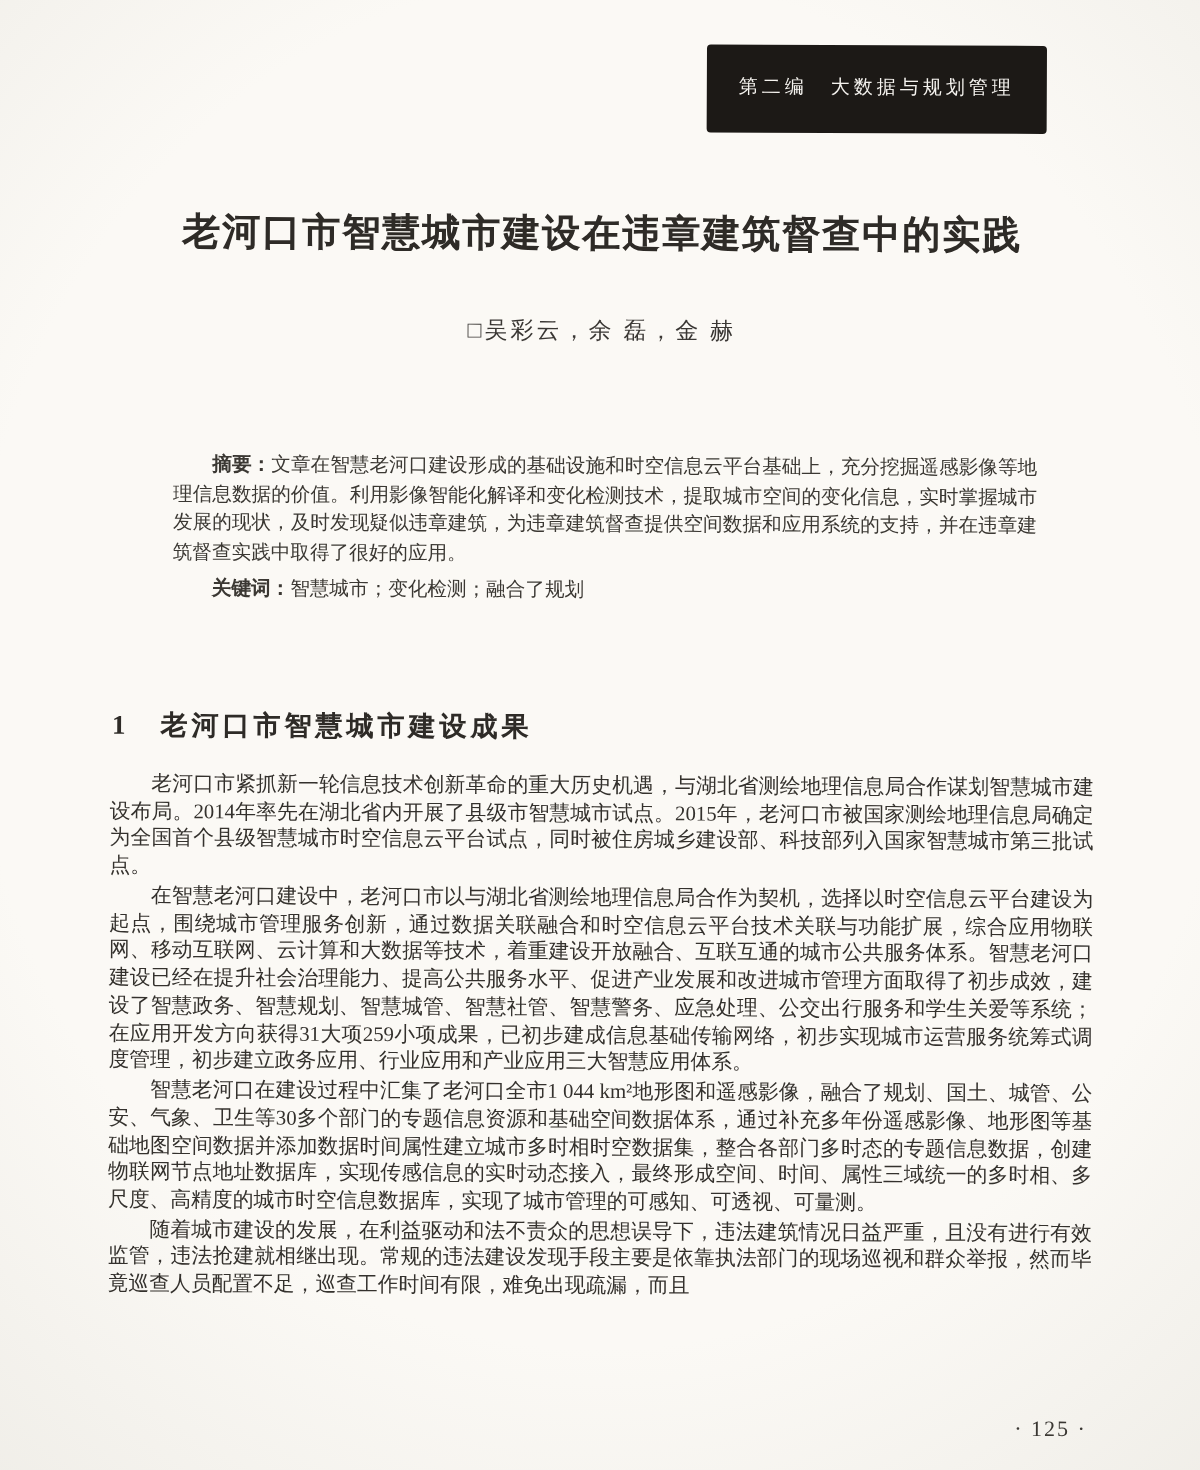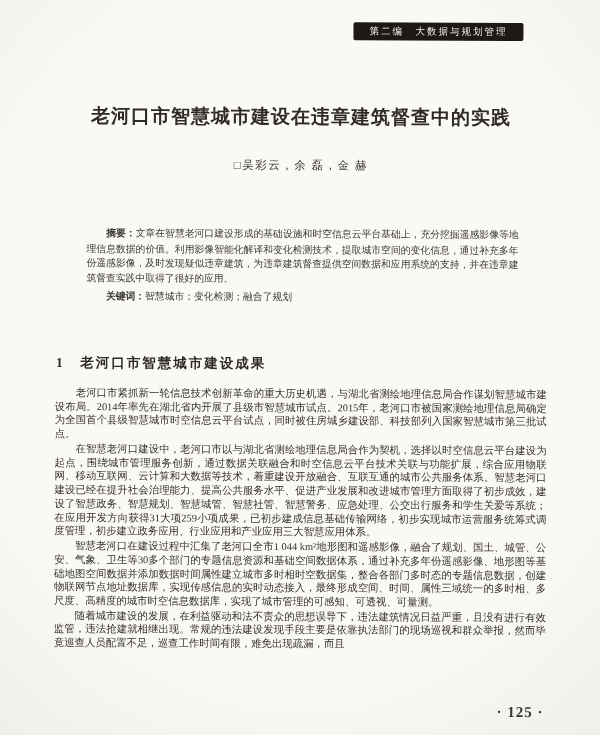--- a/index.html
+++ b/index.html
@@ -3,54 +3,54 @@
 <meta charset="utf-8">
 <style>
   html,body{margin:0;padding:0;}
   body{width:600px;height:735px;background:#d9d6d0;overflow:hidden;}
   .page{position:relative;width:600px;height:735px;overflow:hidden;
     background:radial-gradient(ellipse 95% 85% at 50% 45%, #fbf9f5 55%, #eeece6 90%, #e3e0d9 100%);
     font-family:"Liberation Serif","DejaVu Serif",serif;color:#35322e;}
   .inner{position:absolute;left:0;top:0;right:0;bottom:0;transform:rotate(0.25deg);}
   .banner{position:absolute;top:22px;right:78px;background:#1c1916;color:#f5f3ef;
     font-family:"Liberation Sans","DejaVu Sans",sans-serif;font-size:9.5px;line-height:1;
-    padding:4px 16px;border-radius:2px;letter-spacing:2px;}
+    padding:17px 16px;border-radius:2px;letter-spacing:2px;}
   .title{position:absolute;top:104px;left:30px;right:30px;text-align:center;
     font-size:19px;font-weight:bold;letter-spacing:1px;margin:0;color:#2e2b27;}
   .authors{position:absolute;top:158px;left:0;right:0;text-align:center;
     font-size:11.5px;letter-spacing:1.5px;color:#3a3734;}
   .abstract{position:absolute;top:227px;left:86px;right:82px;font-size:9.8px;
     line-height:1.5;text-align:justify;color:#3b3833;}
   .abstract p{margin:0;text-indent:2em;}
   .abstract .kw{margin-top:3px;}
   .section-heading{position:absolute;top:355px;left:56px;right:56px;margin:0;
     font-size:13.5px;font-weight:bold;letter-spacing:2px;color:#2e2b27;}
   .body-text{position:absolute;top:387px;left:55px;right:53px;font-size:10.4px;
     line-height:1.32;text-align:justify;color:#34312d;}
   .body-text p{margin:0 0 1px 0;text-indent:2em;}
-  .page-number{position:absolute;bottom:15px;right:55px;font-size:15px;
-    letter-spacing:1px;font-weight:bold;color:#3a3733;}
-  b{font-weight:bold;font-family:Liberation Mono, monospace;}
+  .page-number{position:absolute;bottom:15px;right:55px;font-size:11px;
+    letter-spacing:1px;font-weight:normal;color:#3a3733;}
+  b{font-weight:bold;}
 </style>
 </head>
 <body>
 
 <div class="page">
   <div class="inner">
 
     <div class="banner">
       <span>第二编　大数据与规划管理</span>
     </div>
 
     <h1 class="title">老河口市智慧城市建设在违章建筑督查中的实践</h1>
 
     <div class="authors">□吴彩云，余 磊，金 赫</div>
 
     <div class="abstract">
-      <p><b>摘要：</b><span>文章在智慧老河口建设形成的基础设施和时空信息云平台基础上，充分挖掘遥感影像等地理信息数据的价值。利用影像智能化解译和变化检测技术，提取城市空间的变化信息，通过补充多年份遥感影像，及时发现疑似违章建筑，为违章建筑督查提供空间数据和应用系统的支持，并在违章建筑督查实践中取得了很好的应用。</span></p>
+      <p><b>摘要：</b><span>文章在智慧老河口建设形成的基础设施和时空信息云平台基础上，充分挖掘遥感影像等地理信息数据的价值。利用影像智能化解译和变化检测技术，提取城市空间的变化信息，实时掌握城市发展的现状，及时发现疑似违章建筑，为违章建筑督查提供空间数据和应用系统的支持，并在违章建筑督查实践中取得了很好的应用。</span></p>
       <p class="kw"><b>关键词：</b><span>智慧城市；变化检测；融合了规划</span></p>
     </div>
 
     <h2 class="section-heading">1　老河口市智慧城市建设成果</h2>
 
     <div class="body-text">
       <p>老河口市紧抓新一轮信息技术创新革命的重大历史机遇，与湖北省测绘地理信息局合作谋划智慧城市建设布局。2014年率先在湖北省内开展了县级市智慧城市试点。2015年，老河口市被国家测绘地理信息局确定为全国首个县级智慧城市时空信息云平台试点，同时被住房城乡建设部、科技部列入国家智慧城市第三批试点。</p>
       <p>在智慧老河口建设中，老河口市以与湖北省测绘地理信息局合作为契机，选择以时空信息云平台建设为起点，围绕城市管理服务创新，通过数据关联融合和时空信息云平台技术关联与功能扩展，综合应用物联网、移动互联网、云计算和大数据等技术，着重建设开放融合、互联互通的城市公共服务体系。智慧老河口建设已经在提升社会治理能力、提高公共服务水平、促进产业发展和改进城市管理方面取得了初步成效，建设了智慧政务、智慧规划、智慧城管、智慧社管、智慧警务、应急处理、公交出行服务和学生关爱等系统；在应用开发方向获得31大项259小项成果，已初步建成信息基础传输网络，初步实现城市运营服务统筹式调度管理，初步建立政务应用、行业应用和产业应用三大智慧应用体系。</p>
       <p>智慧老河口在建设过程中汇集了老河口全市1 044 km²地形图和遥感影像，融合了规划、国土、城管、公安、气象、卫生等30多个部门的专题信息资源和基础空间数据体系，通过补充多年份遥感影像、地形图等基础地图空间数据并添加数据时间属性建立城市多时相时空数据集，整合各部门多时态的专题信息数据，创建物联网节点地址数据库，实现传感信息的实时动态接入，最终形成空间、时间、属性三域统一的多时相、多尺度、高精度的城市时空信息数据库，实现了城市管理的可感知、可透视、可量测。</p>
       <p>随着城市建设的发展，在利益驱动和法不责众的思想误导下，违法建筑情况日益严重，且没有进行有效监管，违法抢建就相继出现。常规的违法建设发现手段主要是依靠执法部门的现场巡视和群众举报，然而毕竟巡查人员配置不足，巡查工作时间有限，难免出现疏漏，而且</p>

